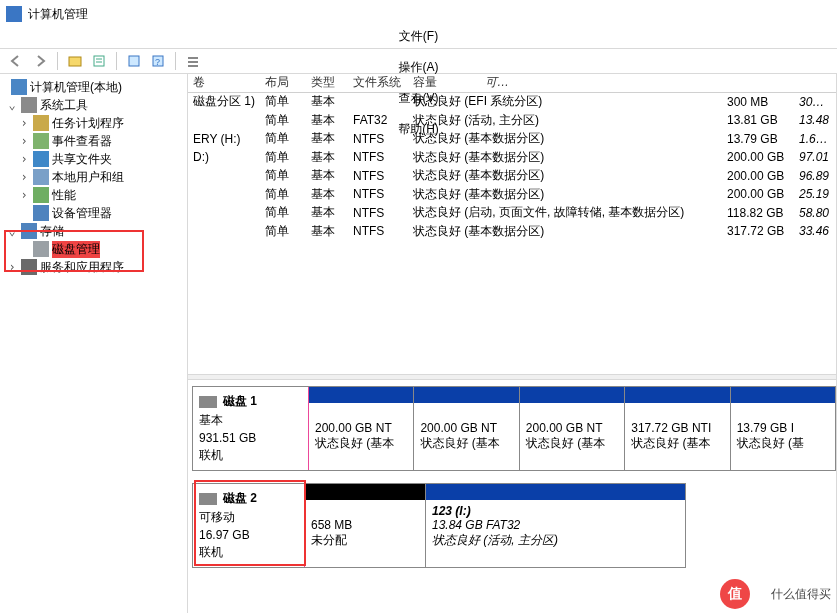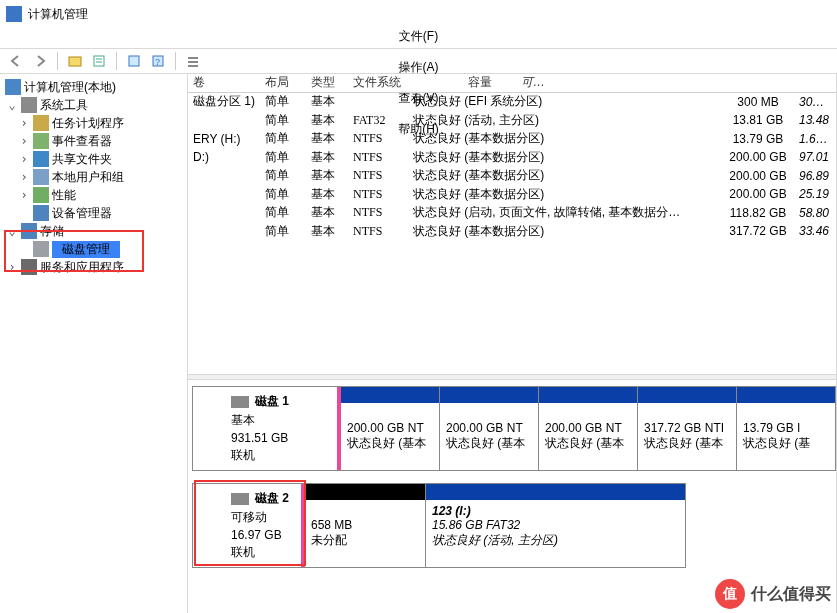--- a/index.html
+++ b/index.html
@@ -10,58 +10,58 @@
   .menubar span { cursor: default; }
   .toolbar { height: 26px; border-top: 1px solid #d9d9d9; border-bottom: 1px solid #d9d9d9; display: flex; align-items: center; padding: 0 6px; gap: 4px; }
   .tbtn { width: 20px; height: 20px; border: 1px solid transparent; display: flex; align-items: center; justify-content: center; }
   .tbtn svg, .tbtn span { pointer-events: none; }
   .sep { width: 1px; height: 18px; background: #ccc; margin: 0 3px; }
   .body { display: flex; height: calc(613px - 28px - 20px - 26px); }
   .tree { width: 188px; border-right: 1px solid #d9d9d9; overflow: hidden; padding-top: 4px; position: relative; }
   .tnode { display: flex; align-items: center; height: 18px; padding-left: 4px; white-space: nowrap; }
   .tnode .tw { width: 12px; text-align: center; font-family: monospace; color: #555; }
   .tnode .ticon2 { width: 16px; height: 16px; margin: 0 3px; display: inline-block; }
-  .tnode.selected span.lbl { background: #3b82f6; padding: 0 10px; }
+  .tnode.selected span.lbl { background: #ef4444; padding: 0 0; }
   .ic-comp { background: #4a86c5; }
   .ic-wrench { background: #8a8a8a; }
   .ic-sched { background: #c9a94a; }
   .ic-event { background: #7fb36d; }
   .ic-share { background: #3f88c8; }
   .ic-users { background: #7aa0c8; }
   .ic-perf  { background: #6fae63; }
   .ic-devmgr{ background: #4e83be; }
   .ic-store { background: #4e83be; }
   .ic-disk  { background: #9aa0a5; }
   .ic-svc   { background: #6a6a6a; }
   .red-box1 { position: absolute; border: 2px solid #e33; pointer-events: none; }
   .main { flex: 1; display: flex; flex-direction: column; border-right: 1px solid #d9d9d9; min-width: 0; }
   .vol-list { height: 300px; overflow: hidden; display: flex; flex-direction: column; }
   .vol-head, .vol-row { display: flex; align-items: center; height: 18.5px; }
   .vol-head { border-bottom: 1px solid #d0d0d0; font-weight: 400; color: #333; }
   .vol-head div, .vol-row div { padding: 0 5px; overflow: hidden; text-overflow: ellipsis; white-space: nowrap; }
-  .c-vol { width: 72px; } .c-lay { width: 46px; } .c-typ { width: 42px; } .c-fs { width: 60px; font-family: Liberation Serif, serif; }
-  .c-stat { flex: 1; } .c-cap { width: 72px; text-align: center; margin-left: 36px; } .c-free { width: 42px; text-align: left; font-style: italic; }
+  .c-vol { width: 72px; } .c-lay { width: 46px; } .c-typ { width: 42px; } .c-fs { width: 60px; }
+  .c-stat { flex: 1; } .c-cap { width: 72px; text-align: left; } .c-free { width: 42px; text-align: left; font-style: italic; }
   .splitter { height: 6px; background: #f0f0f0; border-top: 1px solid #d9d9d9; border-bottom: 1px solid #d9d9d9; }
   .disk-panes { flex: 1; overflow: hidden; padding: 6px 0 0 4px; position: relative; }
   .disk-row { display: flex; border: 1px solid #888; margin-bottom: 12px; min-height: 84px; }
-  .disk-label { width: 116px; border-right: 4px solid #ec4899; padding: 6px; display: flex; flex-direction: column; gap: 2px; margin-left: 32px; }
+  .disk-label { width: 116px; border-right: 1px solid #ec4899; padding: 6px; display: flex; flex-direction: column; gap: 2px; }
   .disk-label .dicon { display: flex; align-items: center; gap: 6px; }
   .disk-label .dicon .dic { width: 18px; height: 12px; background: #888; display: inline-block; }
   .parts { flex: 1; display: flex; }
   .part { border-left: 1px solid #888; padding: 20px 6px 6px 6px; position: relative; font-size: 12px; white-space: nowrap; overflow: hidden; }
   .part:first-child { border-left: none; }
   .part .bar { position: absolute; top: 0; left: 0; right: 0; height: 16px; }
   .bar-blue { background: #0a3fa8; }
   .bar-black { background: #000; }
   .actions { width: 42px; padding: 4px; }
   .actions .ah { font-weight: 400; padding: 2px 0; border-bottom: 1px solid #ddd; }
   .red-box2 { position: absolute; border: 2px solid #e33; pointer-events: none; }
   .watermark { position: absolute; right: 6px; bottom: 4px; display: flex; align-items: center; gap: 6px; opacity: 0.9; }
   .watermark .circ { width: 30px; height: 30px; border-radius: 50%; background: #e33; color: #fff; display:flex;align-items:center;justify-content:center;font-weight:bold;font-size:14px; }
-  .watermark .txt { font-size: 16px; color: #333; font-weight: 700;}
+  .watermark .txt { font-size: 12px; color: #333; font-weight: 400; margin-left: 15px;}
 </style>
 </head>
 <body>
 
 <div class="titlebar">
   <span class="ticon"></span>
   <span>计算机管理</span>
 </div>
 
 <div class="menubar">
@@ -112,21 +112,21 @@
       <svg width="14" height="14">
         <rect x="2" y="3" width="10" height="2" fill="#888"></rect>
         <rect x="2" y="7" width="10" height="2" fill="#888"></rect>
         <rect x="2" y="11" width="10" height="2" fill="#888"></rect>
       </svg>
     </div>
 </div>
 
 <div class="body">
   <div class="tree">
-    <div class="tnode" style="padding-left:2px">
+    <div class="tnode" style="padding-left:8px">
       <span class="ticon2 ic-comp"></span>
       <span class="lbl">计算机管理(本地)</span>
     </div>
     <div class="tnode" style="padding-left:6px">
       <span class="tw">⌄</span>
       <span class="ticon2 ic-wrench"></span>
       <span class="lbl">系统工具</span>
     </div>
     <div class="tnode" style="padding-left:18px">
       <span class="tw">›</span>
@@ -321,21 +321,21 @@
         <div class="parts" id="disk2-parts">
             <div class="part" style="width: 120px;">
               <div class="bar bar-black"></div>
               <div><b>&nbsp;</b></div>
               <div>658 MB</div>
               <div>未分配</div>
             </div>
             <div class="part" style="width: 260px; font-style: italic;">
               <div class="bar bar-blue"></div>
               <div><b>123   (I:)</b></div>
-              <div>15.86 GB FAT32</div>
+              <div>13.84 GB FAT32</div>
               <div>状态良好 (活动, 主分区)</div>
             </div>
           </div>
       </div>
       <div class="red-box2" style="left:6px; top:100px; width:112px; height:86px;"></div>
     </div>
   </div>
 
 </div>
 

